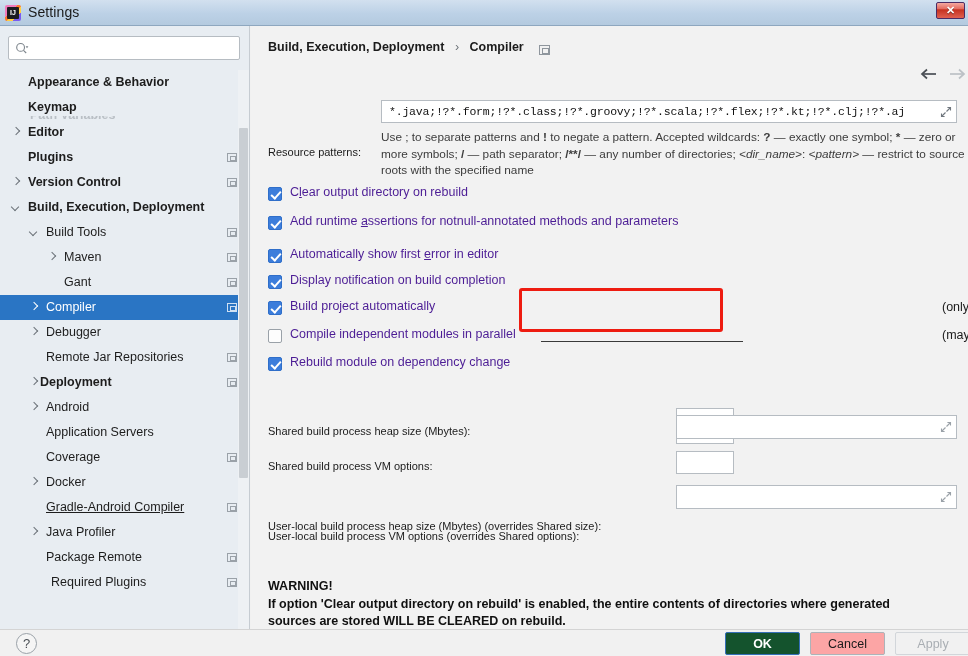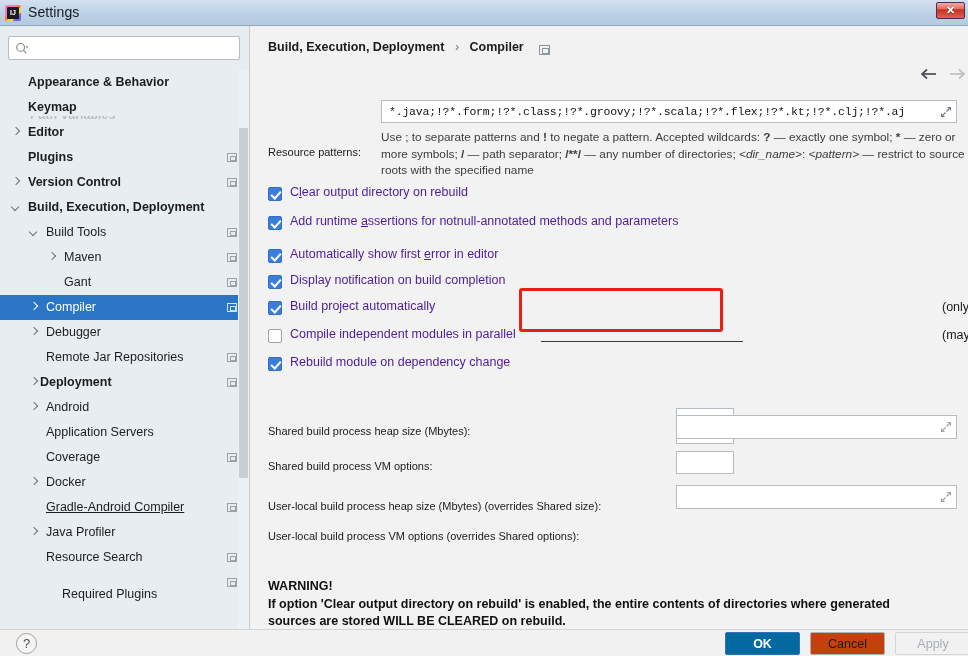--- a/index.html
+++ b/index.html
@@ -221,25 +221,25 @@
     background: #f5f5f5; color: #4a4f55;
     font-size: 13px; line-height: 19px; text-align: center; cursor: pointer;
   }
   .dlgbtn {
     position: absolute; top: 2px; height: 23px;
     font-size: 12.5px; border-radius: 2px; cursor: pointer;
     font-family: "Liberation Sans", sans-serif;
   }
   #btn-ok {
     left: 725px; width: 75px;
-    background: #0369a1; border: 1px solid #356fb8; color: #ffffff; font-weight: bold;
+    background: #14532d; border: 1px solid #356fb8; color: #ffffff; font-weight: bold;
   }
   #btn-cancel {
     left: 810px; width: 75px;
-    background: #c2410c; border: 1px solid #adb3b9; color: #1b1b1b;
+    background: #fca5a5; border: 1px solid #adb3b9; color: #1b1b1b;
   }
   #btn-apply {
     left: 895px; width: 76px;
     background: #f1f1f1; border: 1px solid #d2d6da; color: #a9aeb3;
     cursor: default;
   }
 </style>
 </head>
 <body>
 
@@ -336,25 +336,25 @@
         </div>
         <div class="trow">
           <span class="lbl" style="left: 46px; text-decoration: underline;">Gradle-Android Compiler</span>
           <span class="cfgmark"></span>
         </div>
         <div class="trow">
           <span class="arrow" style="left: 30px;"></span>
           <span class="lbl" style="left: 46px;">Java Profiler</span>
         </div>
         <div class="trow">
-          <span class="lbl" style="left: 46px;">Resource Search</span>
-          <span class="cfgmark"></span>
-        </div>
-        <div class="trow">
-          <span class="lbl" style="left: 62px; margin-top: 12px;">Required Plugins</span>
+          <span class="lbl" style="left: 46px;">Package Remote</span>
+          <span class="cfgmark"></span>
+        </div>
+        <div class="trow">
+          <span class="lbl" style="left: 51px;">Required Plugins</span>
           <span class="cfgmark"></span>
         </div>
       </div>
     <div id="tree-scroll-track">
       <div id="tree-scroll-thumb"></div>
     </div>
   </div>
 
   <div id="ghost-row">Path Variables</div>
 </div>
@@ -434,21 +434,21 @@
       <div class="flabel" style="left: 17px; top: 394px;">Shared build process VM options:</div>
       <div class="tfield" style="left: 425px; top: 389px; width: 281px; height: 24px;">
         <input type="text" value="" style="width: 259px;">
         <svg class="expand-ico" viewBox="0 0 12 12">
           <line x1="10.5" y1="1.5" x2="6.5" y2="5.5" stroke="#9aa1a8" stroke-width="1.1"></line>
           <polyline points="7.4,1.5 10.5,1.5 10.5,4.6" fill="none" stroke="#9aa1a8" stroke-width="1.1"></polyline>
           <line x1="1.5" y1="10.5" x2="5.5" y2="6.5" stroke="#9aa1a8" stroke-width="1.1"></line>
           <polyline points="4.6,10.5 1.5,10.5 1.5,7.4" fill="none" stroke="#9aa1a8" stroke-width="1.1"></polyline>
         </svg>
       </div>
-      <div class="flabel" style="left: 17px; top: 434px;">User-local build process heap size (Mbytes) (overrides Shared size):</div>
+      <div class="flabel" style="left: 17px; top: 454px;">User-local build process heap size (Mbytes) (overrides Shared size):</div>
       <div class="tfield" style="left: 425px; top: 425px; width: 58px; height: 23px;">
         <input type="text" value="" style="width: 36px;">
       </div>
       <div class="flabel" style="left: 17px; top: 464px;">User-local build process VM options (overrides Shared options):</div>
       <div class="tfield" style="left: 425px; top: 459px; width: 281px; height: 24px;">
         <input type="text" value="" style="width: 259px;">
         <svg class="expand-ico" viewBox="0 0 12 12">
           <line x1="10.5" y1="1.5" x2="6.5" y2="5.5" stroke="#9aa1a8" stroke-width="1.1"></line>
           <polyline points="7.4,1.5 10.5,1.5 10.5,4.6" fill="none" stroke="#9aa1a8" stroke-width="1.1"></polyline>
           <line x1="1.5" y1="10.5" x2="5.5" y2="6.5" stroke="#9aa1a8" stroke-width="1.1"></line>

